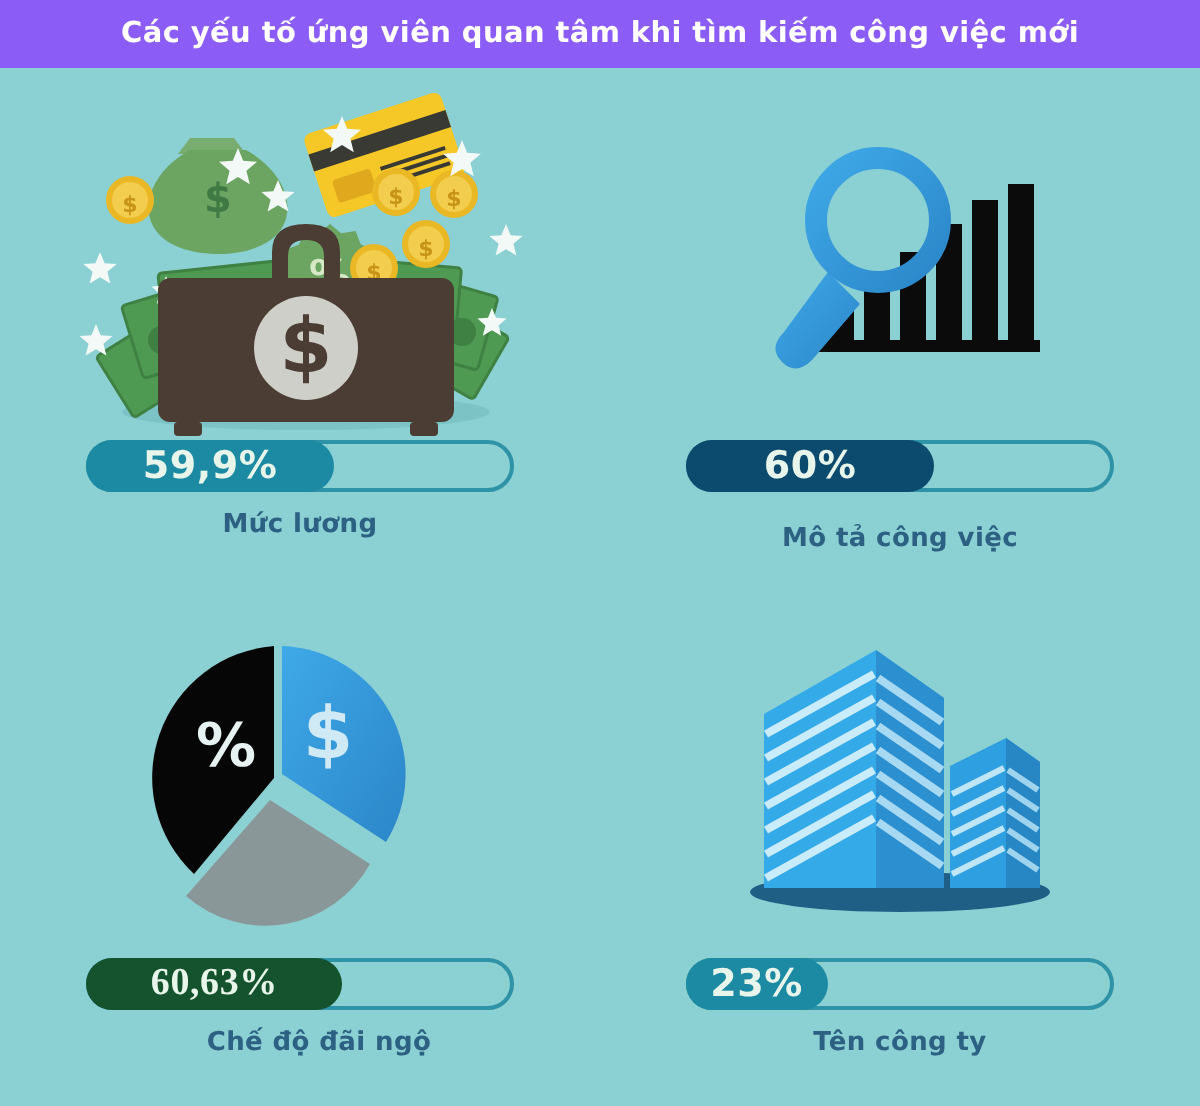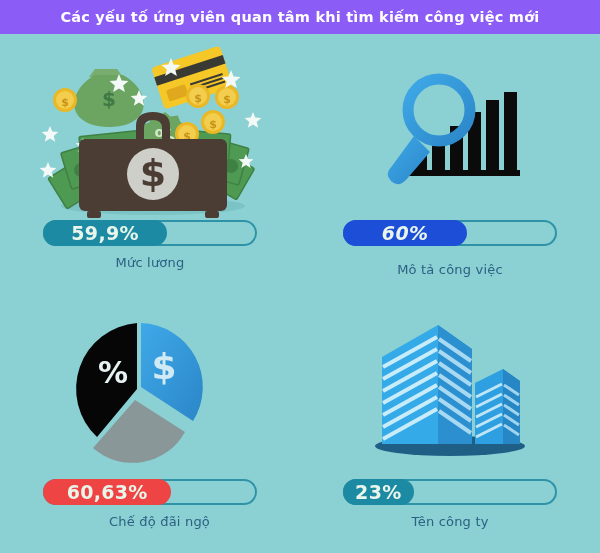--- a/index.html
+++ b/index.html
@@ -42,21 +42,21 @@
     border-radius:14px;
     box-sizing:border-box;
     display:flex;align-items:center;justify-content:center;
   }
   .fill span{
     color:#e8f5ea;font-size:19px;font-weight:bold;
     white-space:nowrap;letter-spacing:.3px;
   }
   .caption{
     margin-top:9px;
-    color:#2d6183;font-size:13px;font-weight:normal;
+    color:#2d6183;font-size:13px;font-weight:bold;
     letter-spacing:.2px;white-space:nowrap;
   }
   svg{display:block;overflow:visible;}
 </style>
 </head>
 <body style="background: rgb(139, 208, 210);">
 
 <div id="header" style="background: #8b5cf6;">
   <div id="header-title" style="color: rgb(255, 255, 255);">Các yếu tố ứng viên quan tâm khi tìm kiếm công việc mới</div>
 </div>
@@ -198,21 +198,21 @@
         </g>
 
         <g>
           <path d="M44 74 l16 16 l-24 28 q-8 8 -15 1 q-7 -7 1 -15 z" fill="url(#magGrad)"></path>
           <circle cx="69" cy="48" r="31" fill="none" stroke="url(#magGrad)" stroke-width="11"></circle>
         </g>
       </svg>
     </div>
     <div class="bar-wrap">
       <div class="track" style="border-color: rgb(47, 147, 168);"></div>
-      <div class="fill" style="width: 124.12px; background: #1d4ed8; font-style: italic;">
+      <div class="fill" style="width: 124.12px; background: #0c4a6e;">
         <span style="color: rgb(232, 245, 234);">60%</span>
       </div>
     </div>
     <div class="caption" style="color: rgb(45, 97, 131); margin-top: 16px;">Mô tả công việc</div>
   </div>
 
   <div class="cell">
     <div class="art">
       <svg width="170" height="150" viewBox="0 0 170 150">
         <defs>
@@ -228,21 +228,21 @@
 
         <g transform="translate(-6,9)">
           <path d="M76 80 L126 112 A60 60 0 0 1 34 128 Z" fill="#8a9798"></path>
         </g>
         <text x="48" y="72" font-size="30" font-weight="bold" fill="#e6f3f2" text-anchor="middle" font-family="DejaVu Sans, sans-serif">%</text>
         <text x="99" y="68" font-size="36" font-weight="bold" fill="#cfe9f5" text-anchor="middle" font-family="DejaVu Sans, sans-serif">$</text>
       </svg>
     </div>
     <div class="bar-wrap">
       <div class="track" style="border-color: rgb(47, 147, 168);"></div>
-      <div class="fill" style="width: 128.4px; background: #ef4444;">
+      <div class="fill" style="width: 128.4px; background: #14532d; font-family: Liberation Serif, serif;">
         <span style="color: rgb(232, 245, 234);">60,63%</span>
       </div>
     </div>
     <div class="caption" style="color: rgb(45, 97, 131); margin-left: 19px;">Chế độ đãi ngộ</div>
   </div>
 
   <div class="cell">
     <div class="art">
       <svg width="180" height="150" viewBox="0 0 180 150">
         <ellipse cx="90" cy="135" rx="75" ry="10" fill="#1f5f86"></ellipse>

